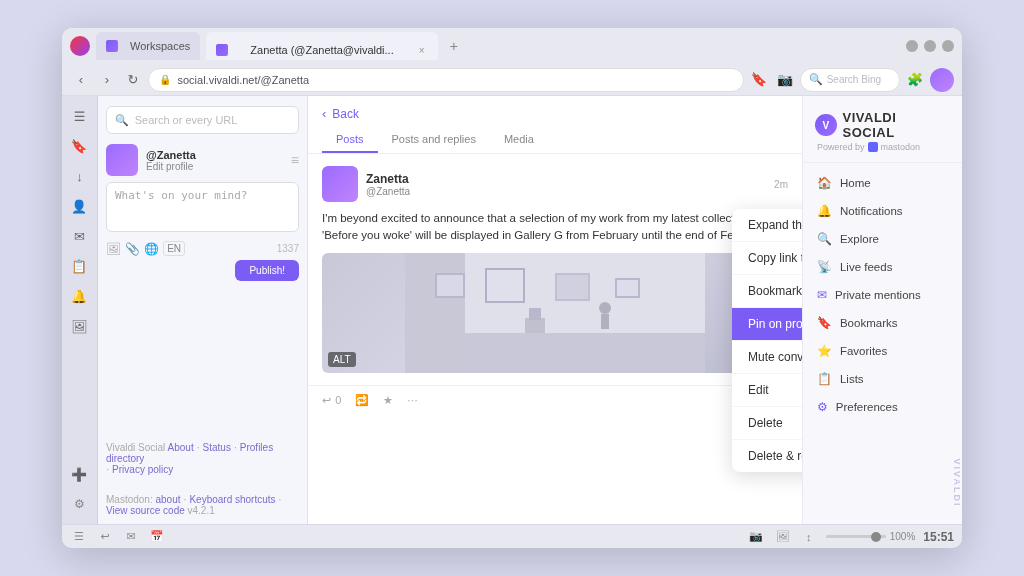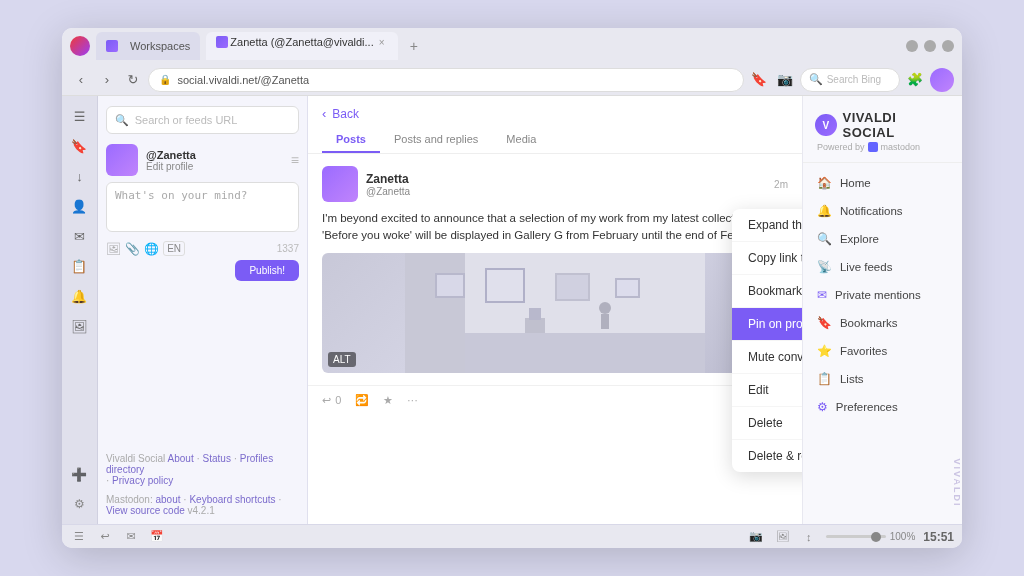--- a/index.html
+++ b/index.html
@@ -54,22 +54,22 @@
       height: 28px;
       text-align: center;
     }
     .tab-active {
       background: #f0f0f8;
       border-radius: 6px 6px 0 0;
       padding: 4px 10px;
       font-size: 11px;
       color: #333;
       display: flex;
-      align-items: flex-start;
-      gap: 2px;
+      align-items: flex-end;
+      gap: 22px;
       height: 28px;
     }
     .tab-favicon {
       width: 12px;
       height: 12px;
       background: linear-gradient(135deg, #7b5cf5, #9b6bff);
       border-radius: 2px;
     }
     .tab-close {
       width: 12px;
@@ -320,21 +320,21 @@
     .feed-tab {
       padding: 6px 14px;
       font-size: 11px;
       color: #888;
       cursor: pointer;
       border-bottom: 2px solid transparent;
     }
     .feed-tab.active {
       color: #7b5cf5;
       border-bottom-color: #7b5cf5;
-      font-weight: 700;
+      font-weight: 400;
     }
     .post-area {
       padding: 12px 14px;
       position: relative;
     }
     .post-header {
       display: flex;
       align-items: center;
       gap: 8px;
       margin-bottom: 8px;
@@ -600,21 +600,21 @@
       <div class="sidebar-spacer"></div>
       <div class="sidebar-icon">➕</div>
       <div class="sidebar-icon-bottom">⚙</div>
     </div>
 
     <div class="content-panel">
 
       <div class="mastodon-left">
         <div class="search-box">
           <span class="search-box-icon">🔍</span>
-          <span style="color:#bbb;">Search or feeds URL</span>
+          <span style="color:#bbb;">Search or every URL</span>
         </div>
         <div class="compose-area">
           <div class="user-info">
             <div class="user-avatar"></div>
             <div class="user-text">
               <div class="user-name">@Zanetta</div>
               <div class="user-handle">Edit profile</div>
             </div>
             <span style="color:#bbb;font-size:14px;">≡</span>
           </div>
@@ -623,21 +623,21 @@
             <span class="compose-icon">🖼</span>
             <span class="compose-icon">📎</span>
             <span class="compose-icon">🌐</span>
             <span class="compose-icon" style="font-size:10px;border:1px solid #ddd;padding:1px 3px;border-radius:3px;color:#888;">EN</span>
             <span class="compose-count">1337</span>
           </div>
           <button class="publish-btn">Publish!</button>
           <div style="clear:both;"></div>
         </div>
         <div class="mastodon-left-footer">
-          <div style="margin-bottom:8px;">
+          <div style="margin-bottom:19px;">
             <span>Vivaldi Social</span>
             <a>About</a>
             · <a>Status</a>
             · <a>Profiles directory</a><br>
             · <a>Privacy policy</a>
           </div>
           <div>
             Mastodon: <a>about</a>
             · <a>Keyboard shortcuts</a>
             · <a>View source code</a>

